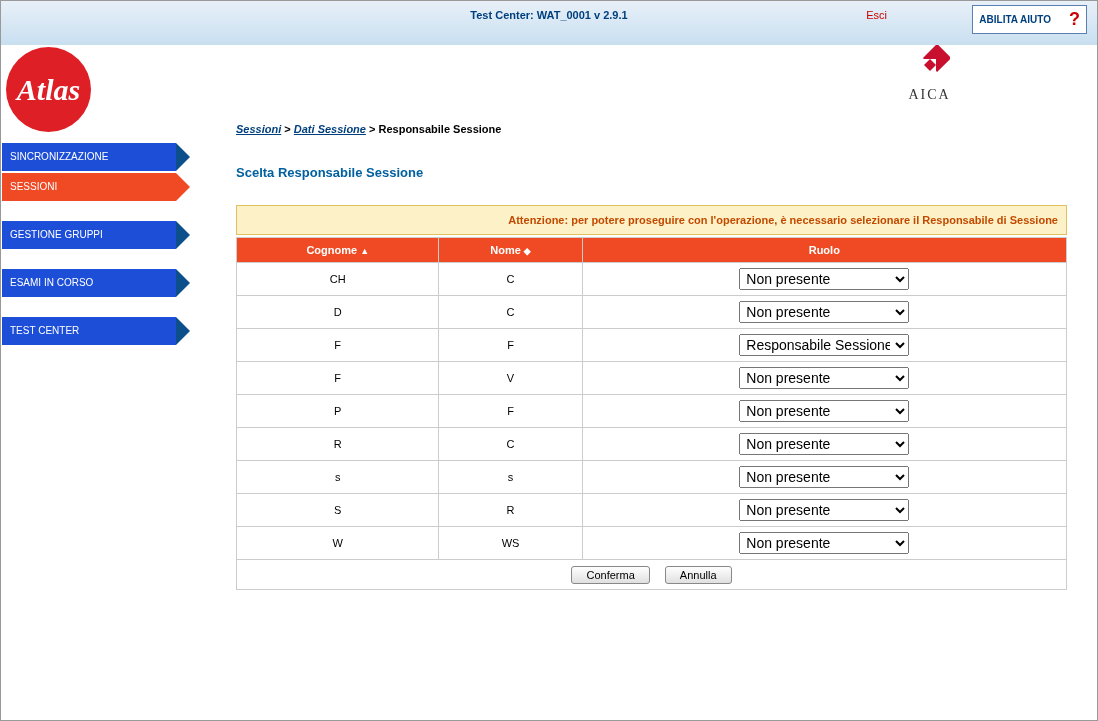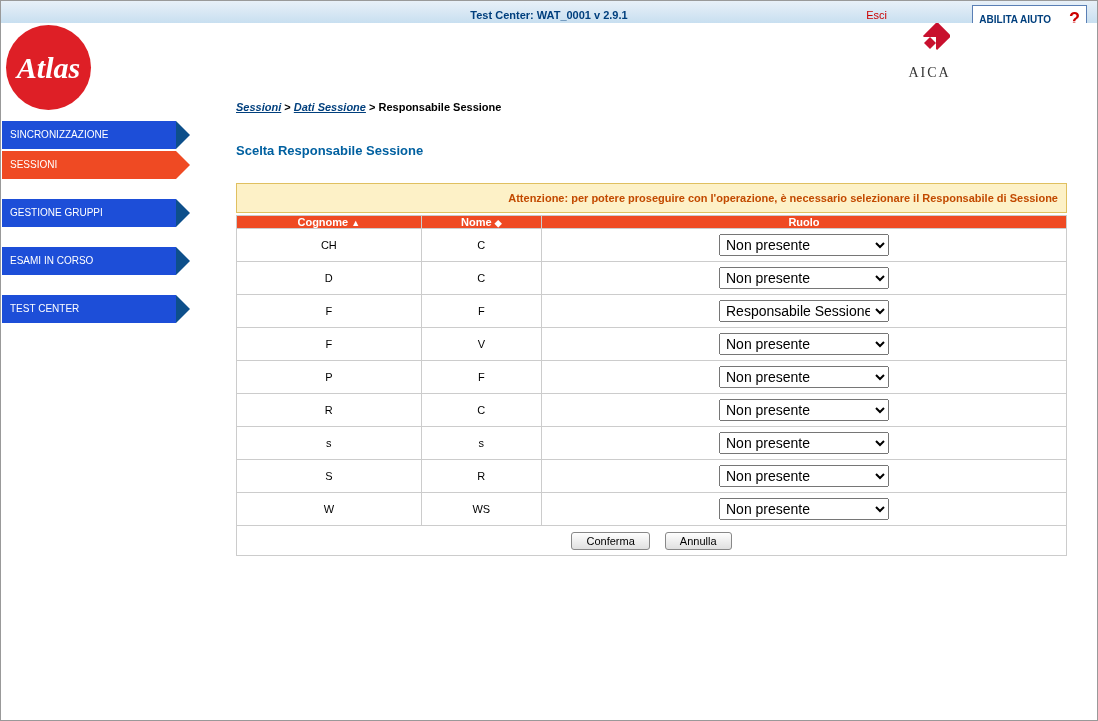--- a/index.html
+++ b/index.html
@@ -8,21 +8,21 @@
   font-size: 11px;
   background: #fff;
   color: #000;
   border: 1px solid #999;
   width: 1098px;
   height: 721px;
   position: relative;
 }
 .header-bar {
   background: linear-gradient(#e8f0f8, #c8dff0);
-  height: 22px;
+  height: 44px;
   display: flex;
   align-items: center;
   position: relative;
   padding-left: 24px;
 }
 .header-rest {
   height: 60px;
   background: #fff;
   position: relative;
 }
@@ -166,20 +166,21 @@
 table.data {
   width: 100%;
   border-collapse: collapse;
   margin-top: 2px;
 }
 table.data th {
   background: #ef4a23;
   color: #fff;
   font-weight: bold;
   font-size: 11px;
+  padding: 6px;
   border: 1px solid #ccc;
   text-align: center;
 }
 table.data th .sort {
   font-size: 9px;
   margin-left: 3px;
 }
 table.data td {
   border: 1px solid #ccc;
   padding: 5px;

